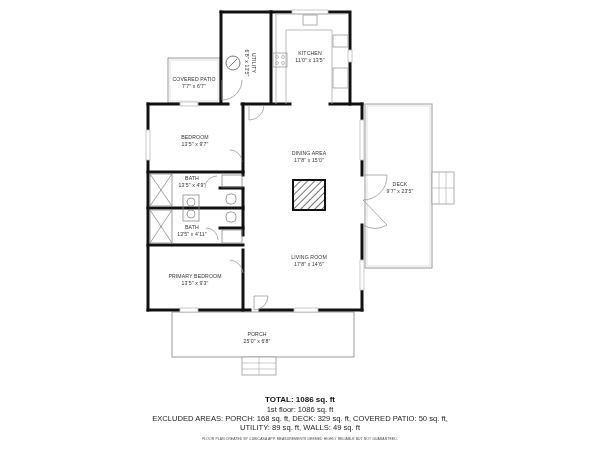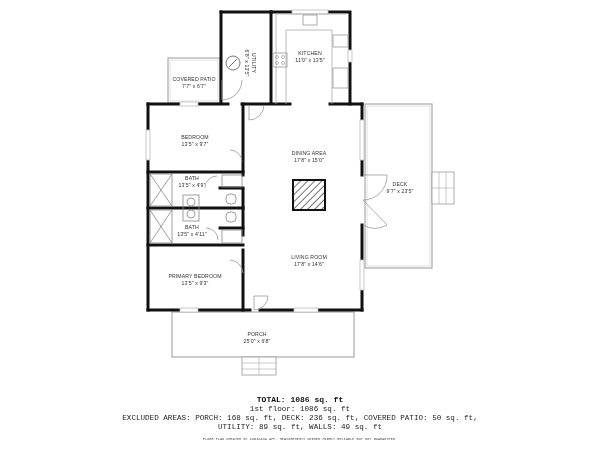--- a/index.html
+++ b/index.html
@@ -1,21 +1,21 @@
 <!DOCTYPE html>
 <html><head>
 <meta charset="utf-8">
 <style>
   html, body { margin:0; padding:0; background:#ffffff; }
   body { width:600px; height:450px; position:relative; overflow:hidden; font-family:"Liberation Sans", sans-serif; color:#222; }
   #plan { position:absolute; left:0; top:0; width:600px; height:450px; }
   .room-label { position:absolute; text-align:center; font-size:5.2px; line-height:7px; color:#333; white-space:nowrap; transform:translateX(-50%); letter-spacing:0.1px; }
   .room-label .dim { display:block; }
   .vert { transform:translateX(-50%) rotate(90deg); }
-  .summary { position:absolute; left:0; width:600px; text-align:center; top:395px;font-family:Liberation Mono, monospace; }
+  .summary { position:absolute; left:0; width:600px; text-align:center; top:395px; }
   .summary .total { font-weight:bold; font-size:8px; line-height:10px; color:#111; }
   .summary .line { font-size:7.6px; line-height:9px; color:#222; }
   .summary .disclaimer { font-size:3.4px; line-height:6px; margin-top:4px; color:#444; letter-spacing:0.1px; }
 </style>
 </head>
 <body>
 
 <svg id="plan" viewBox="0 0 600 450" xmlns="http://www.w3.org/2000/svg">
   <defs>
     <pattern id="hatch" width="5" height="5" patternUnits="userSpaceOnUse" patternTransform="rotate(45)">
@@ -205,16 +205,16 @@
 </div>
 
 <div class="room-label" style="left:257px; top:331px;">
   <span>PORCH</span>
   <span class="dim">25'0" x 6'8"</span>
 </div>
 
 <div class="summary">
   <div class="total">TOTAL: 1086 sq. ft</div>
   <div class="line">1st floor: 1086 sq. ft</div>
-  <div class="line">EXCLUDED AREAS: PORCH: 168 sq. ft, DECK: 236 sq. ft, COVERED PATIO: 50 sq. ft,</div>
+  <div class="line">EXCLUDED AREAS: PORCH: 168 sq. ft, DECK: 329 sq. ft, COVERED PATIO: 50 sq. ft,</div>
   <div class="line">UTILITY: 89 sq. ft, WALLS: 49 sq. ft</div>
   <div class="disclaimer">FLOOR PLAN CREATED BY CUBICASA APP. MEASUREMENTS DEEMED HIGHLY RELIABLE BUT NOT GUARANTEED.</div>
 </div>
 
 </body></html>

